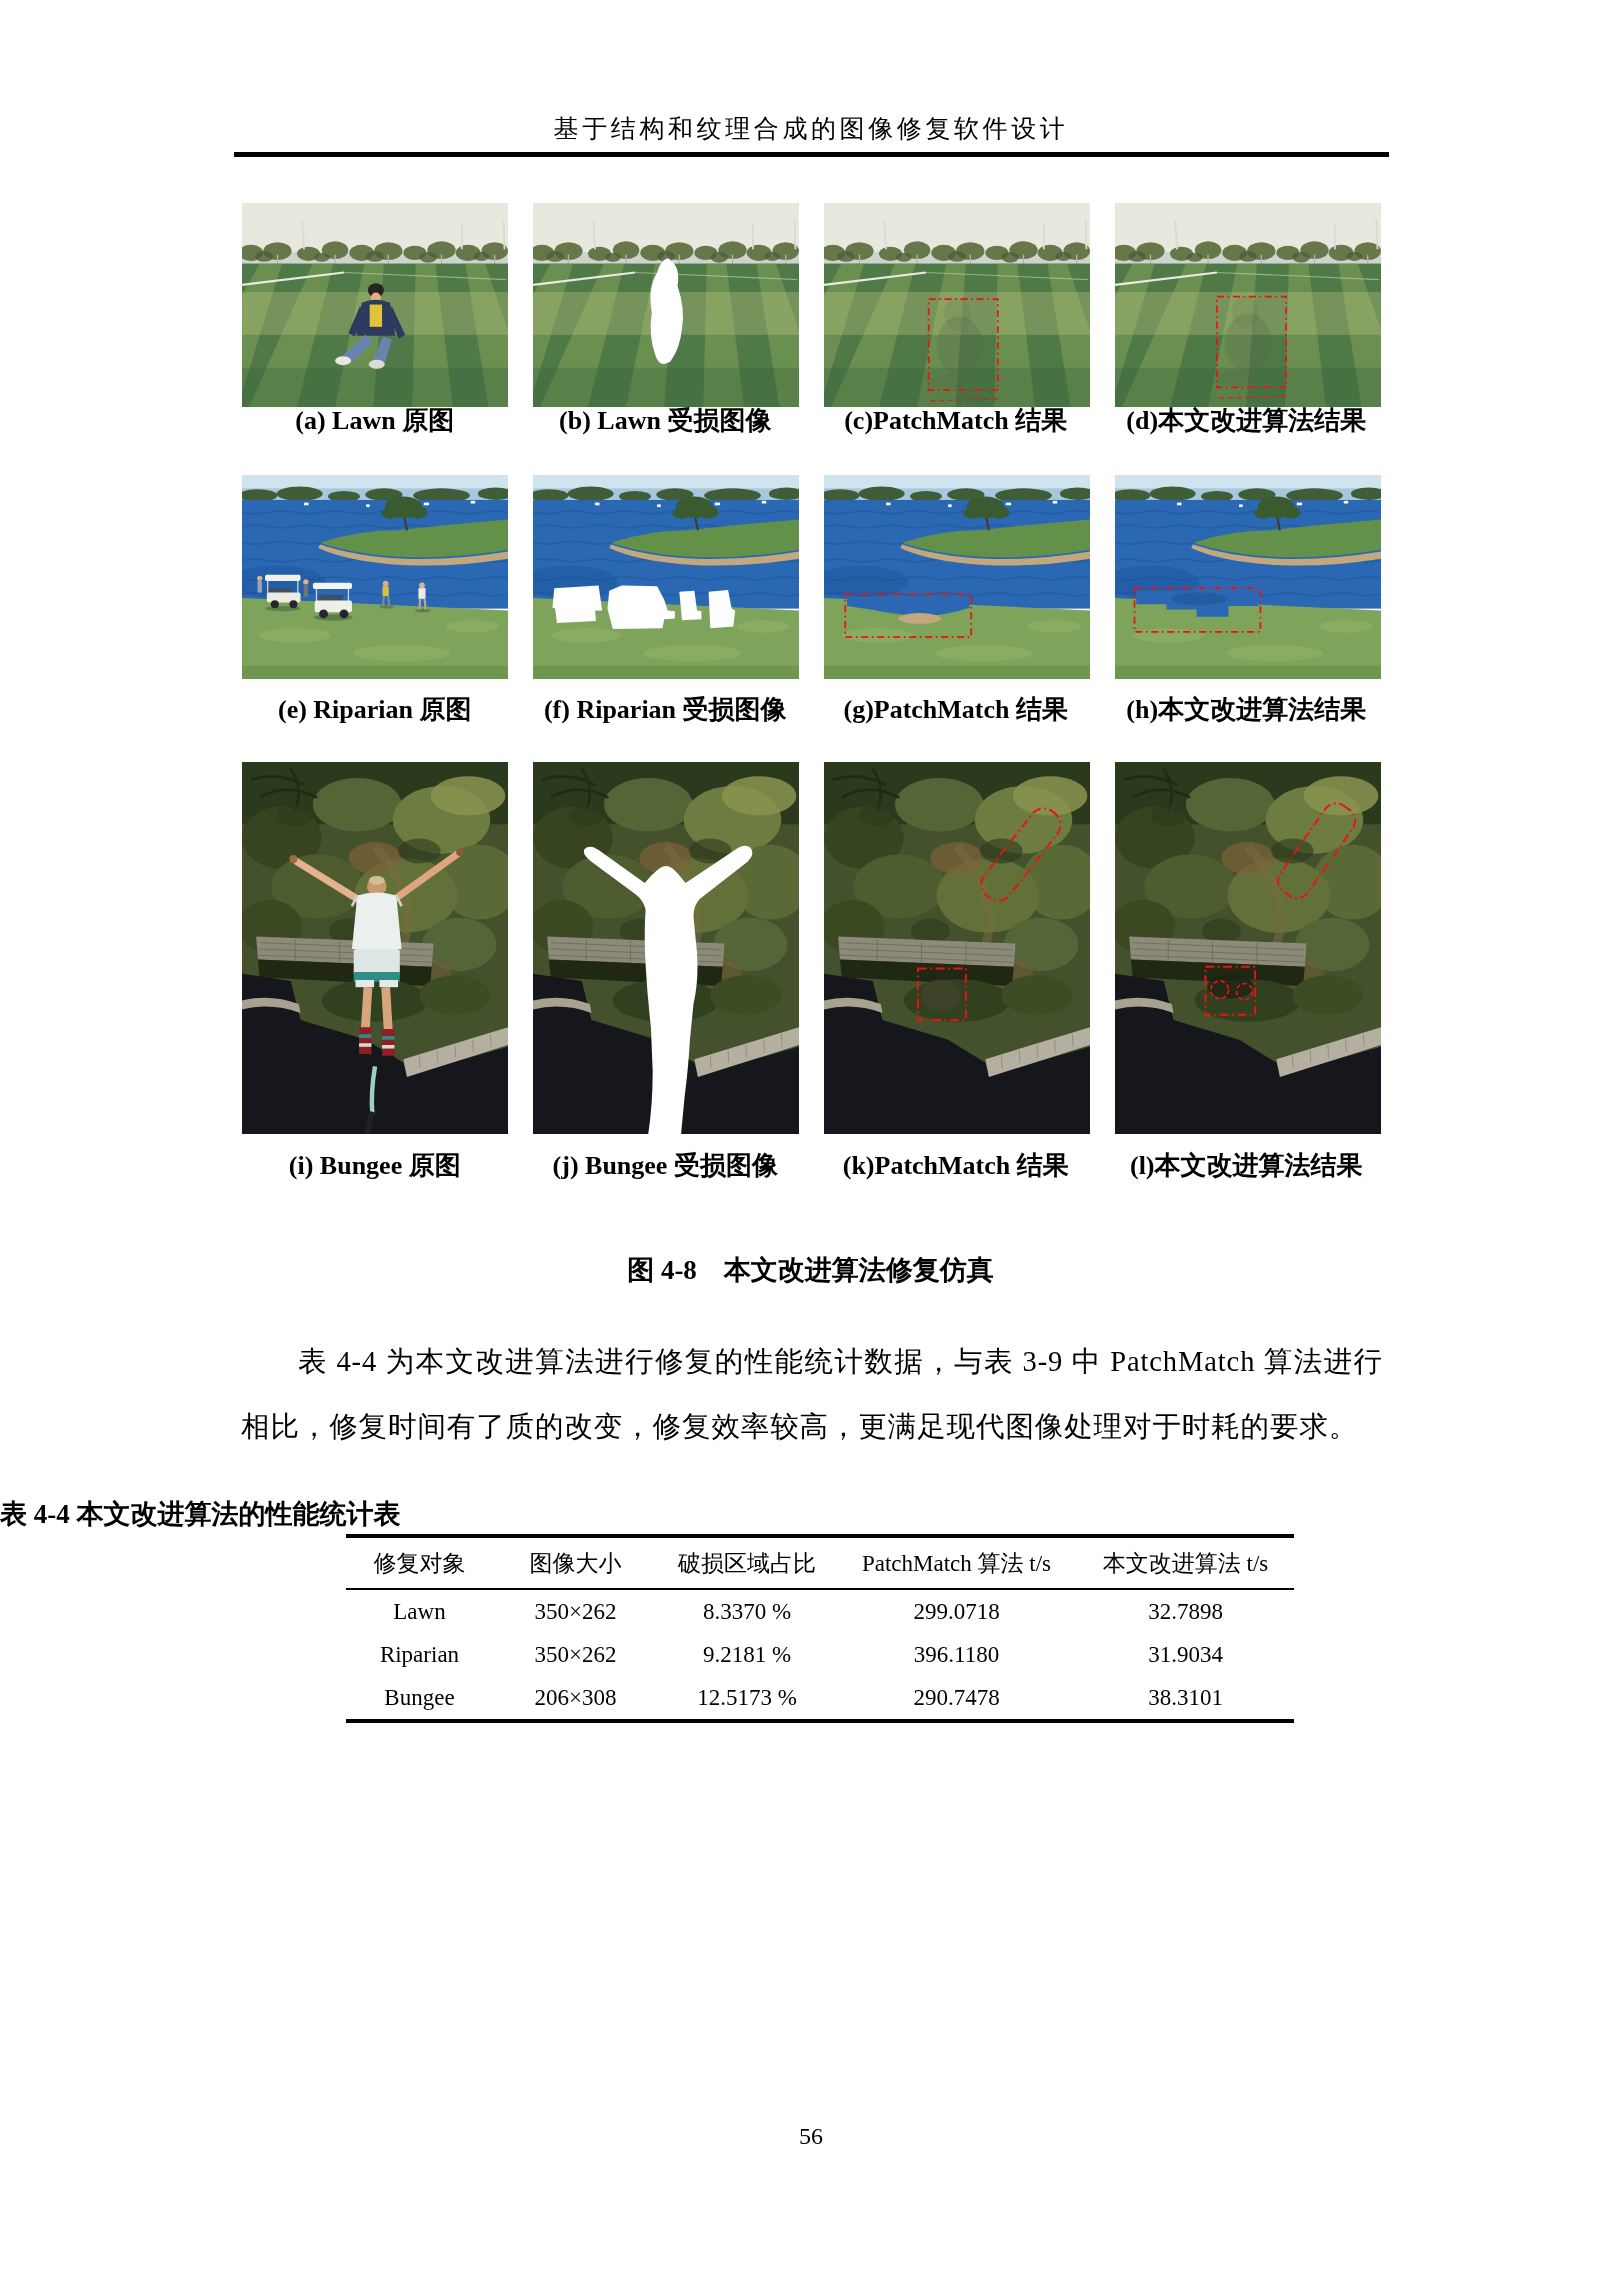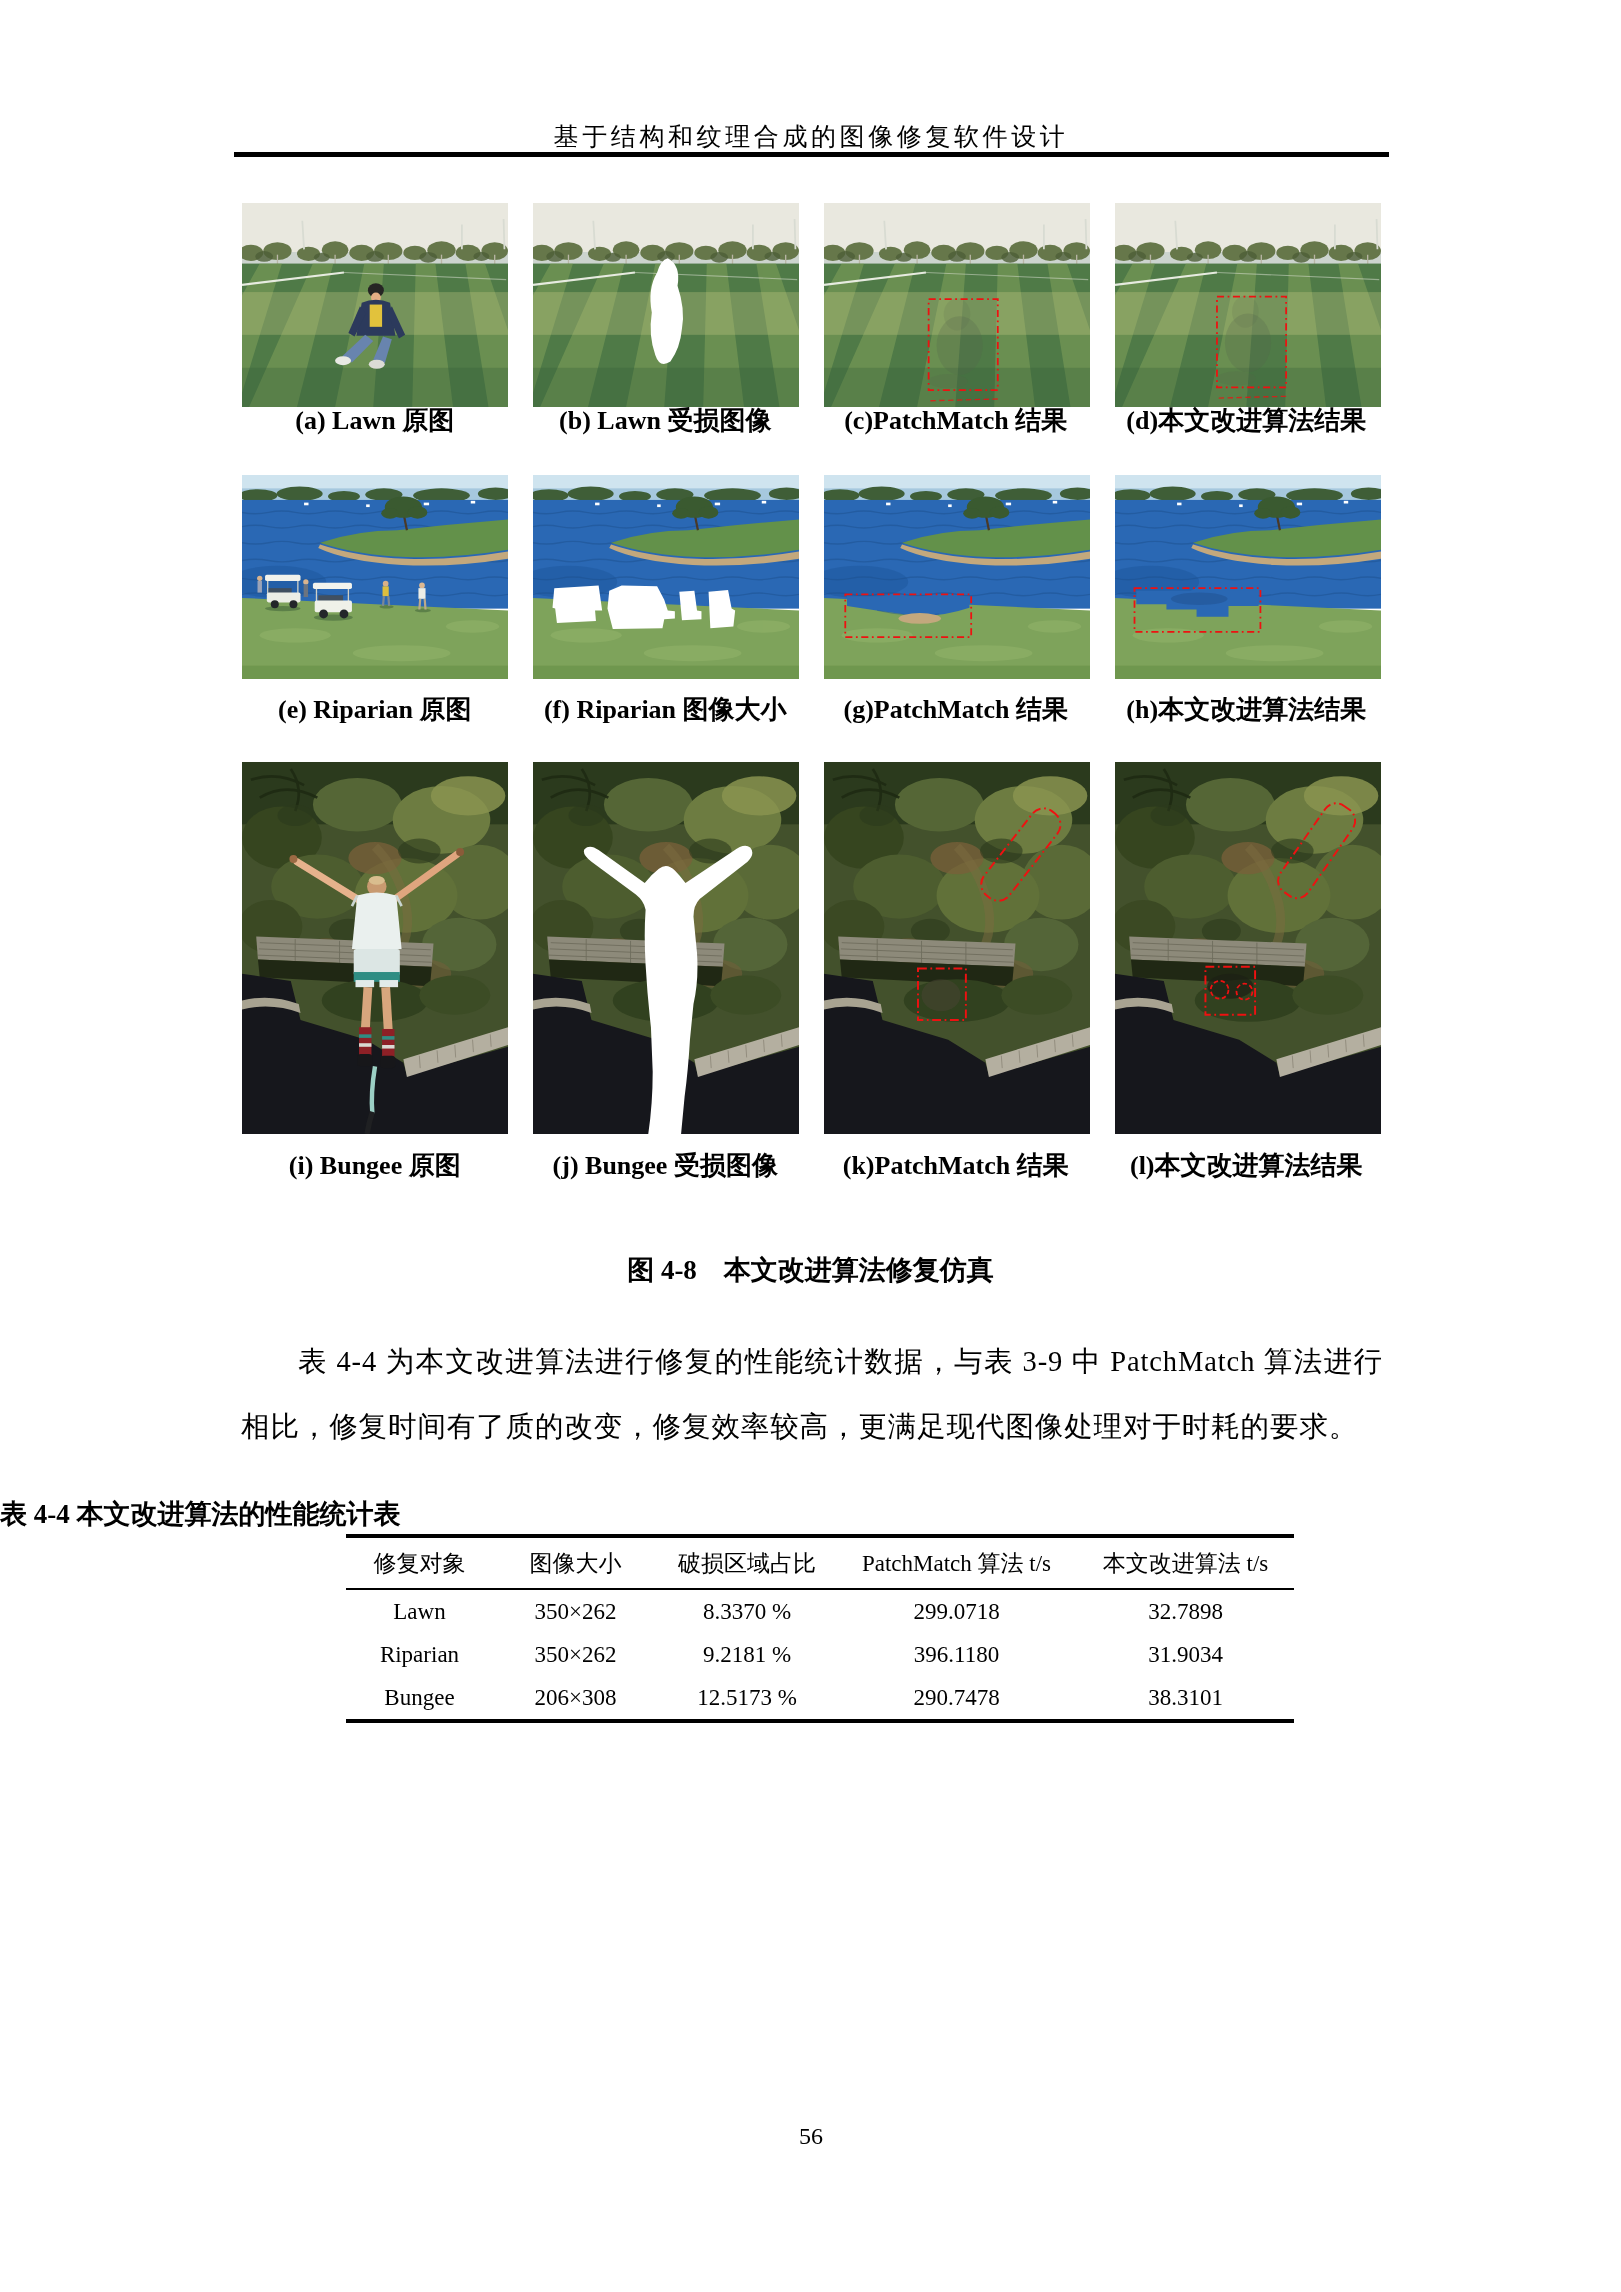--- a/index.html
+++ b/index.html
@@ -2,21 +2,21 @@
 <html style="font-size:14.3px"><head>
 <meta charset="utf-8">
 <style>
   html,body { margin:0; padding:0; background:#ffffff; }
   .page {
     position:relative; width:1622px; height:2293px; background:#ffffff;
     font-family:"Liberation Serif","DejaVu Serif",serif; color:#000;
     overflow:hidden;
   }
   .header-title {
-    position:absolute; top:120px; left:0; width:100%;
+    position:absolute; top:112px; left:0; width:100%;
     text-align:center; font-size:25px; letter-spacing:3.6px;
   }
   .header-rule {
     position:absolute; top:152px; left:234px; width:1155px; height:4.5px;
     background:#000;
   }
   .figures { position:absolute; top:203px; left:242px; width:1137px; height:1114px; }
   .img-row { position:absolute; left:0; display:flex; gap:25px; }
   .r1 { top:0; } .r2 { top:272px; } .r3 { top:559px; }
   .cap-row {
@@ -381,21 +381,21 @@
         <use href="#sym-riparian" width="300" height="229"></use>
           <use href="#sym-riparian-repair-g" width="300" height="229"></use>
       </svg>
       <svg class="shot" viewBox="0 0 300 229" width="266" height="204" preserveAspectRatio="none">
         <use href="#sym-riparian" width="300" height="229"></use>
           <use href="#sym-riparian-repair-h" width="300" height="229"></use>
       </svg>
     </div>
     <div class="cap-row c2">
       <div>(e) Riparian 原图</div>
-      <div>(f) Riparian 图像大小</div>
+      <div>(f) Riparian 受损图像</div>
       <div>(g)PatchMatch 结果</div>
       <div>(h)本文改进算法结果</div>
     </div>
 
     <div class="img-row r3">
       <svg class="shot" viewBox="0 0 300 418" width="266" height="372" preserveAspectRatio="none">
         <use href="#sym-bungee" width="300" height="418"></use>
           <use href="#sym-bungee-person" width="300" height="418"></use>
       </svg>
       <svg class="shot" viewBox="0 0 300 418" width="266" height="372" preserveAspectRatio="none">

